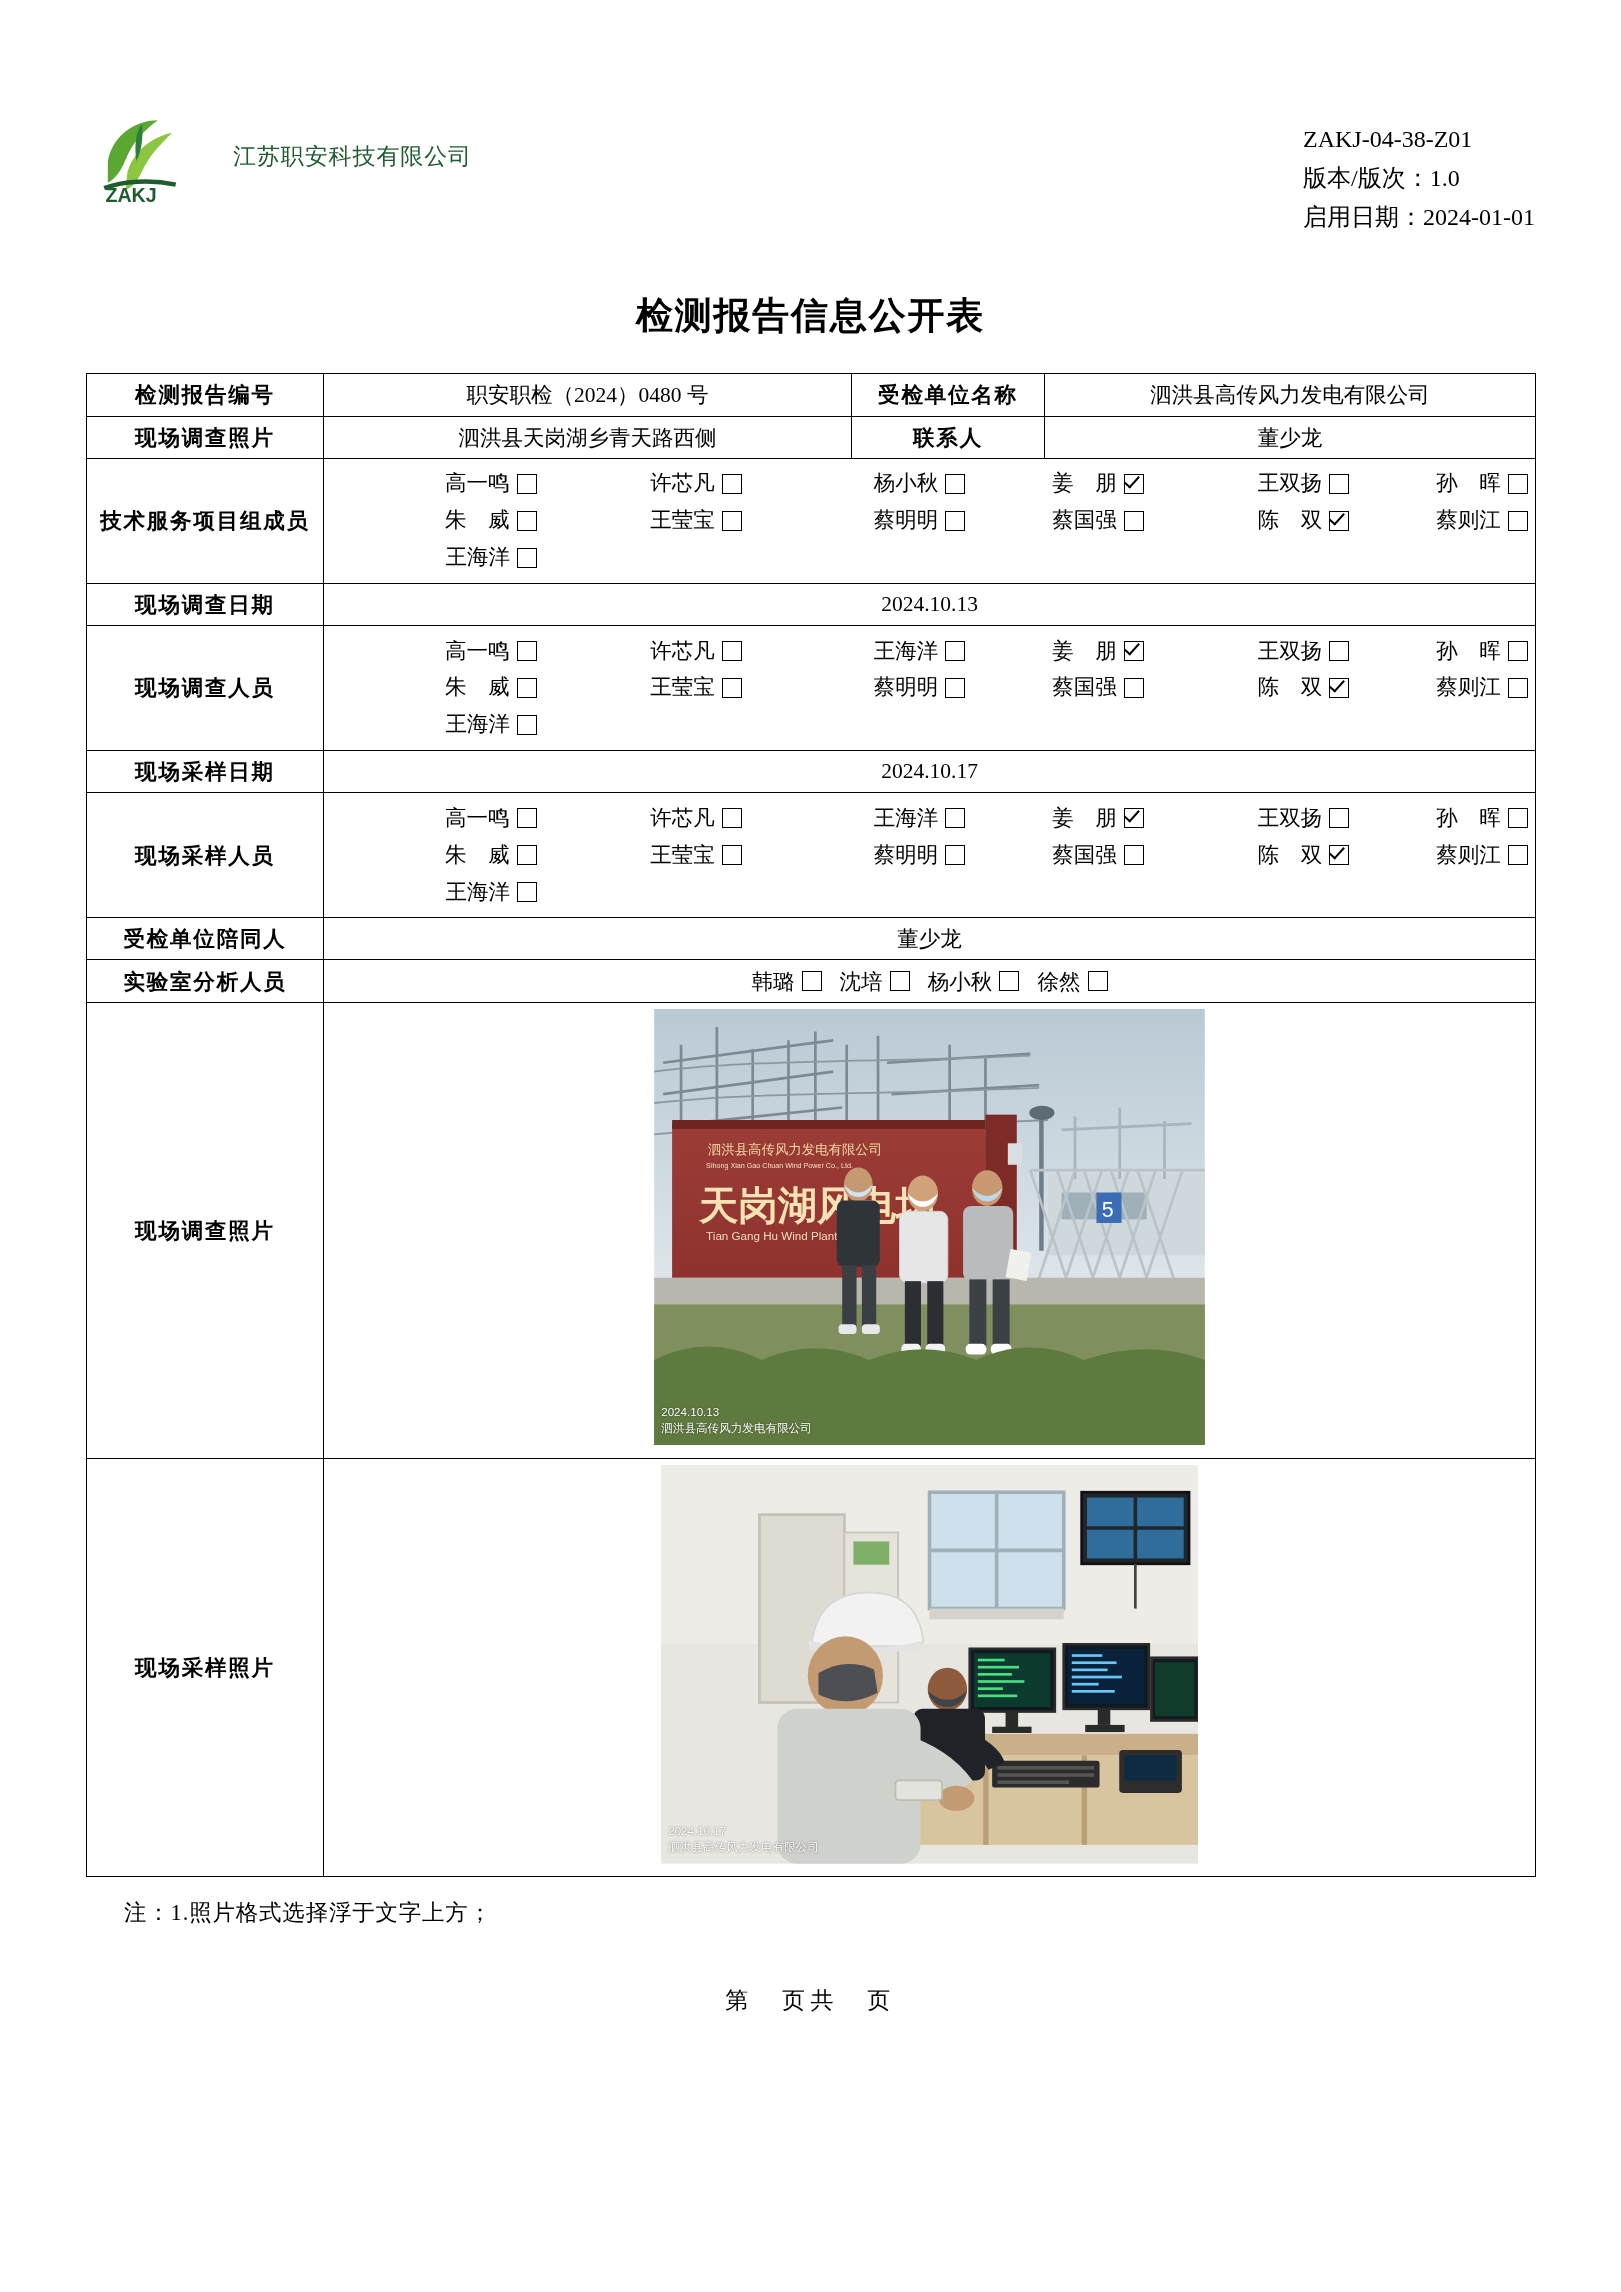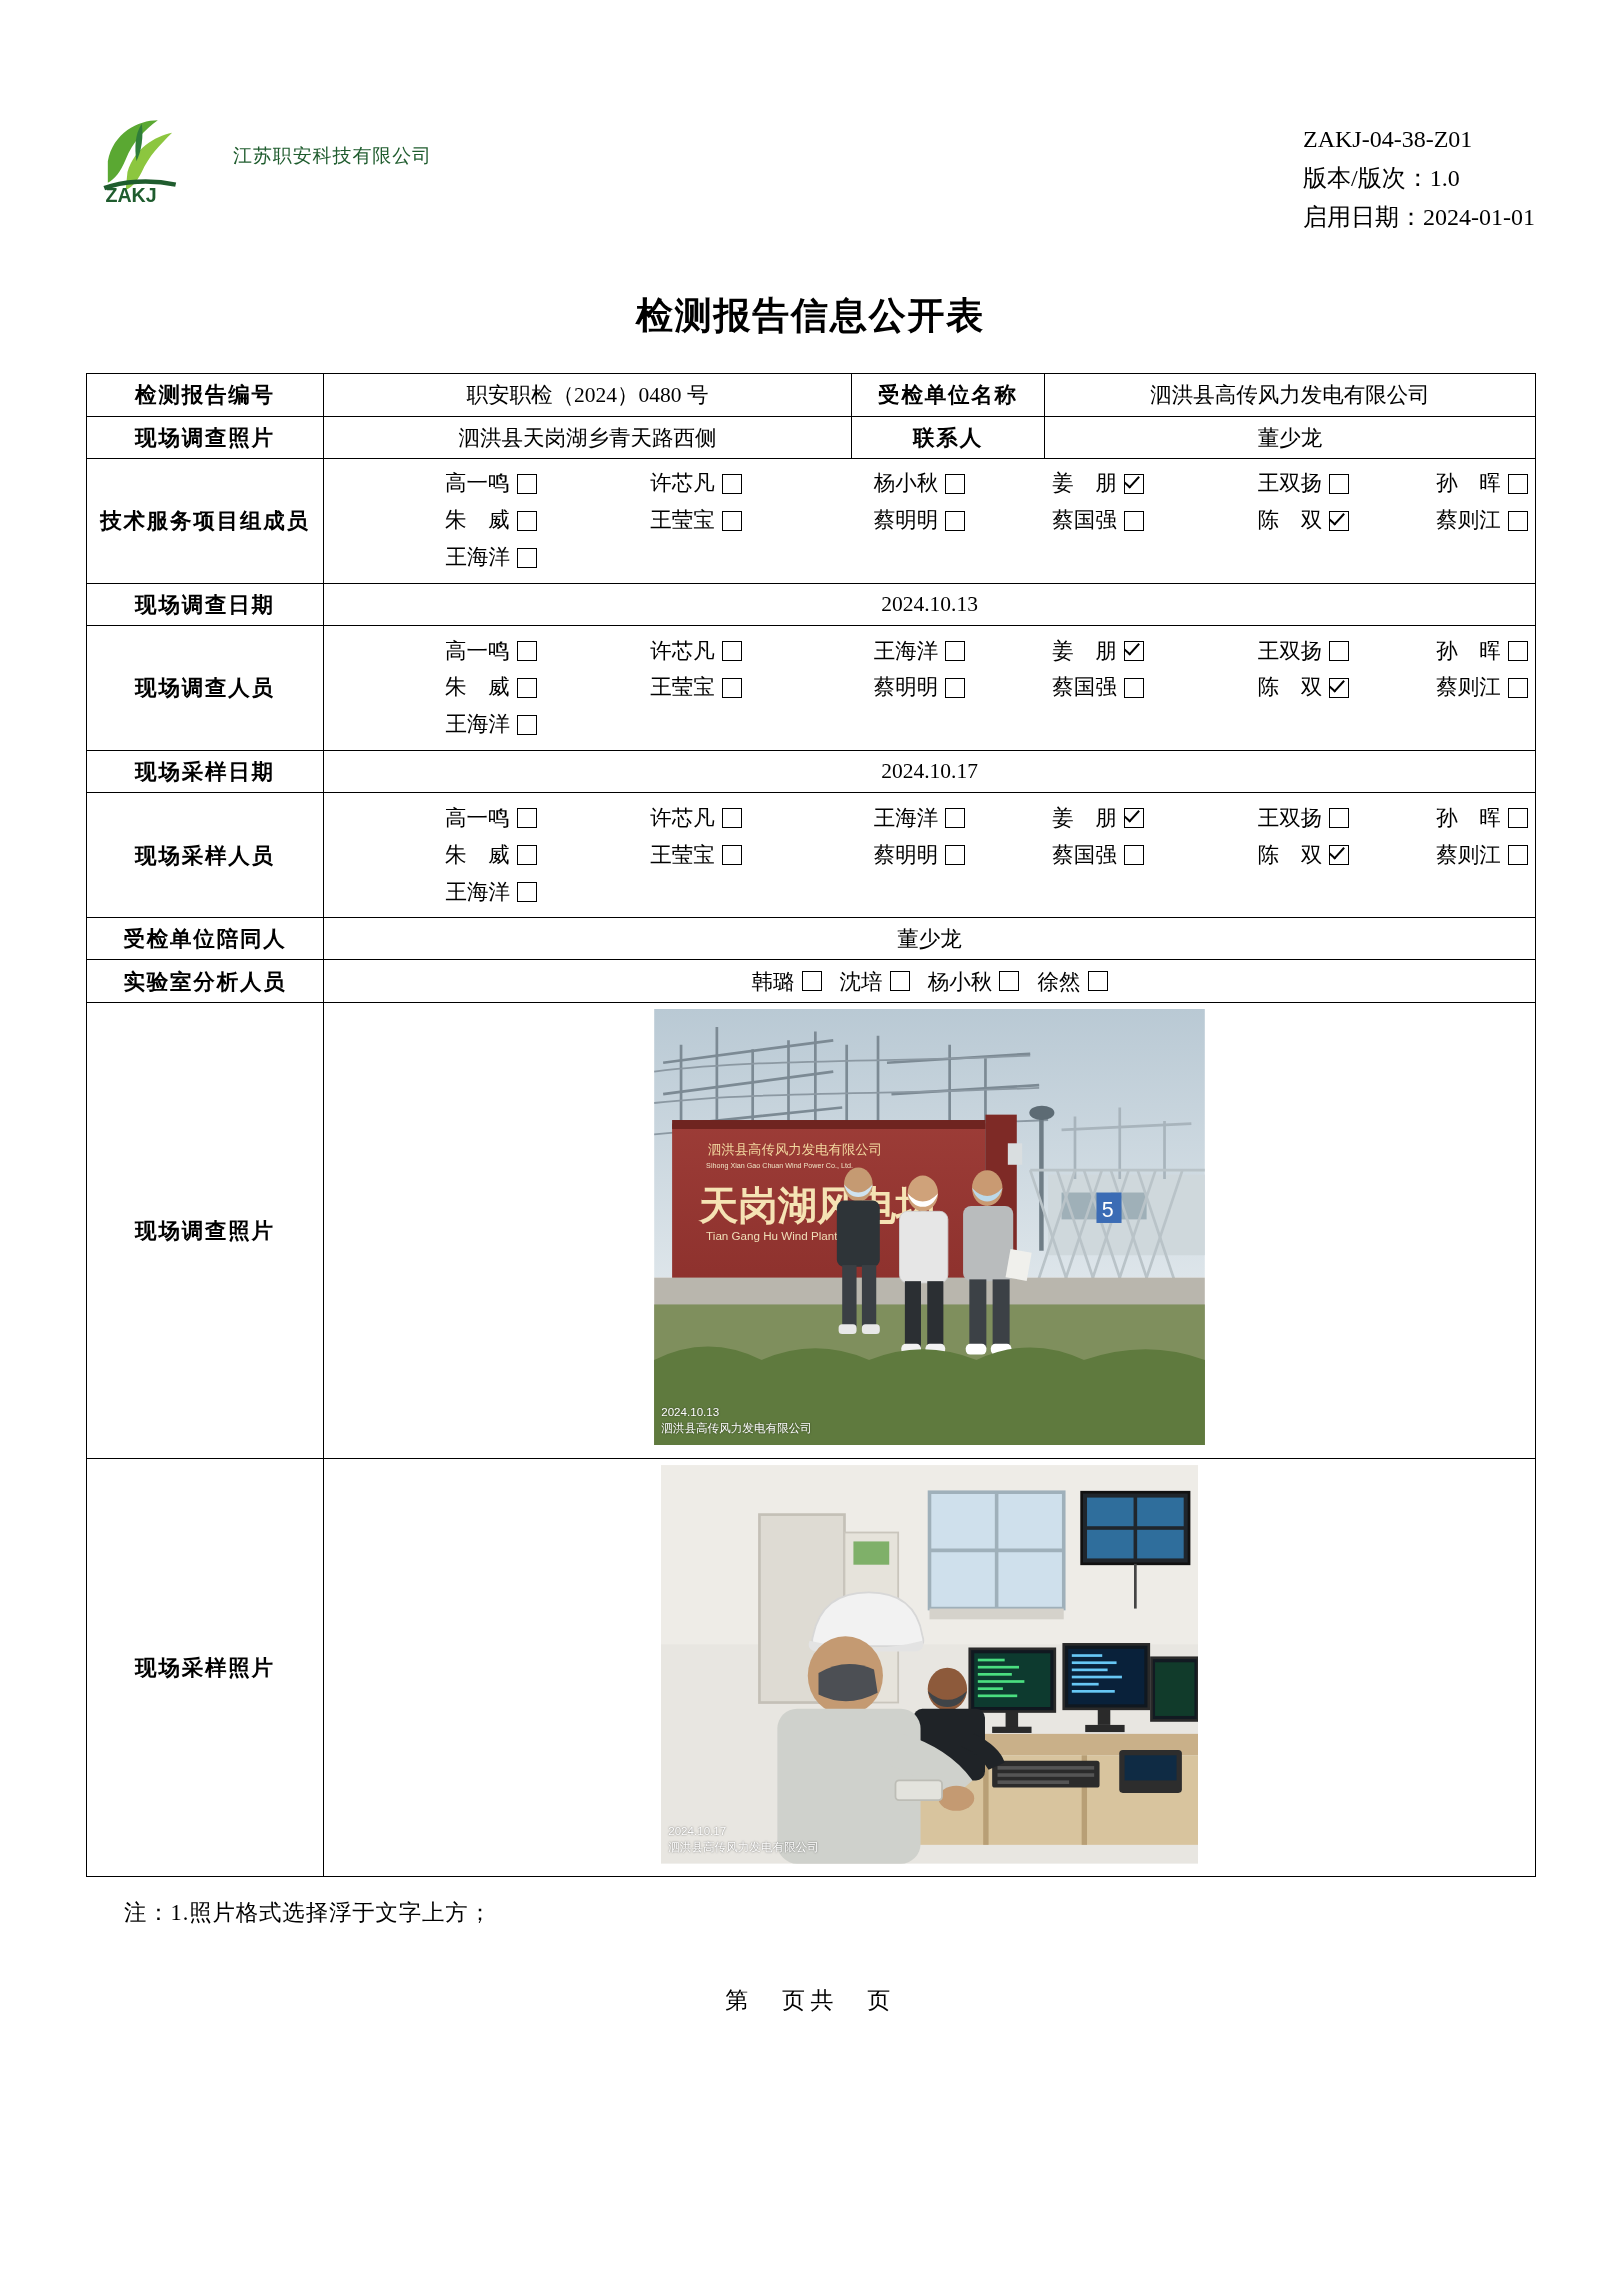--- a/index.html
+++ b/index.html
@@ -35,21 +35,21 @@
     align-items: center;
     gap: 23px;
   }
   .logo {
     width: 124px;
     height: 100px;
     position: relative;
   }
   .logo svg { display: block; }
   .company-name {
-    font-size: 19px;
+    font-size: 23px;
     color: #1F5C2E;
     font-family: "Liberation Serif", "DejaVu Serif", serif;
     letter-spacing: 0.9px;
     white-space: nowrap;
   }
   .header-right {
     text-align: left;
     font-size: 24px;
     line-height: 1.62;
     padding-top: 14.3px;

